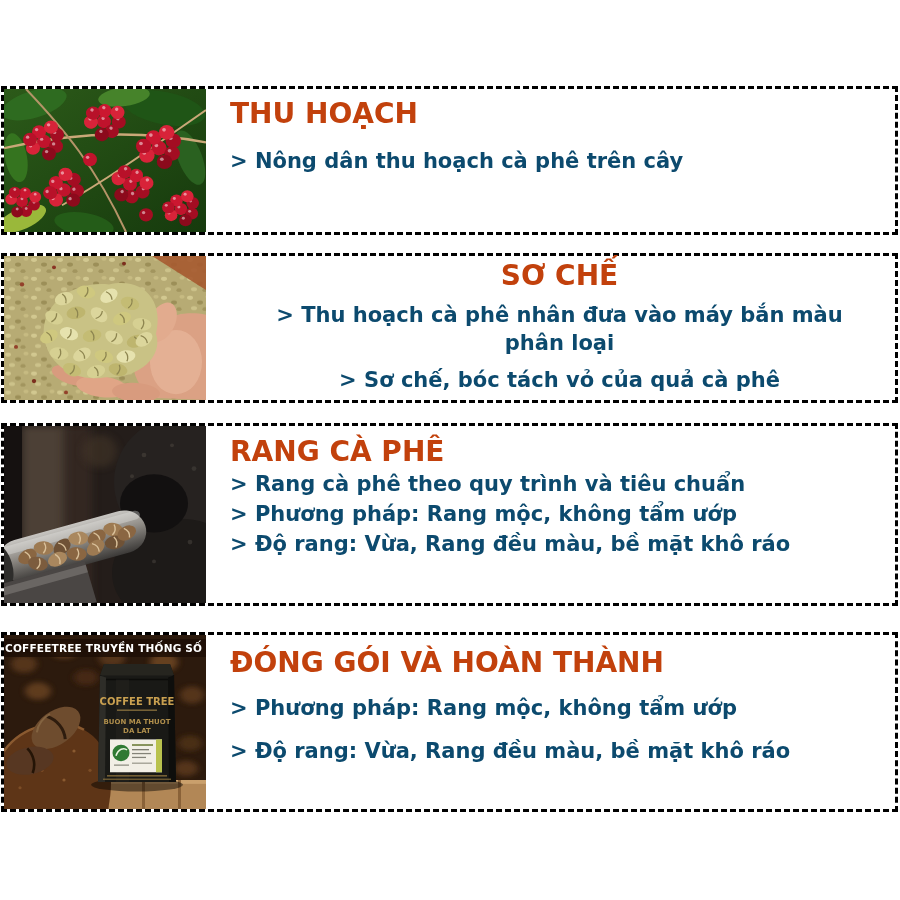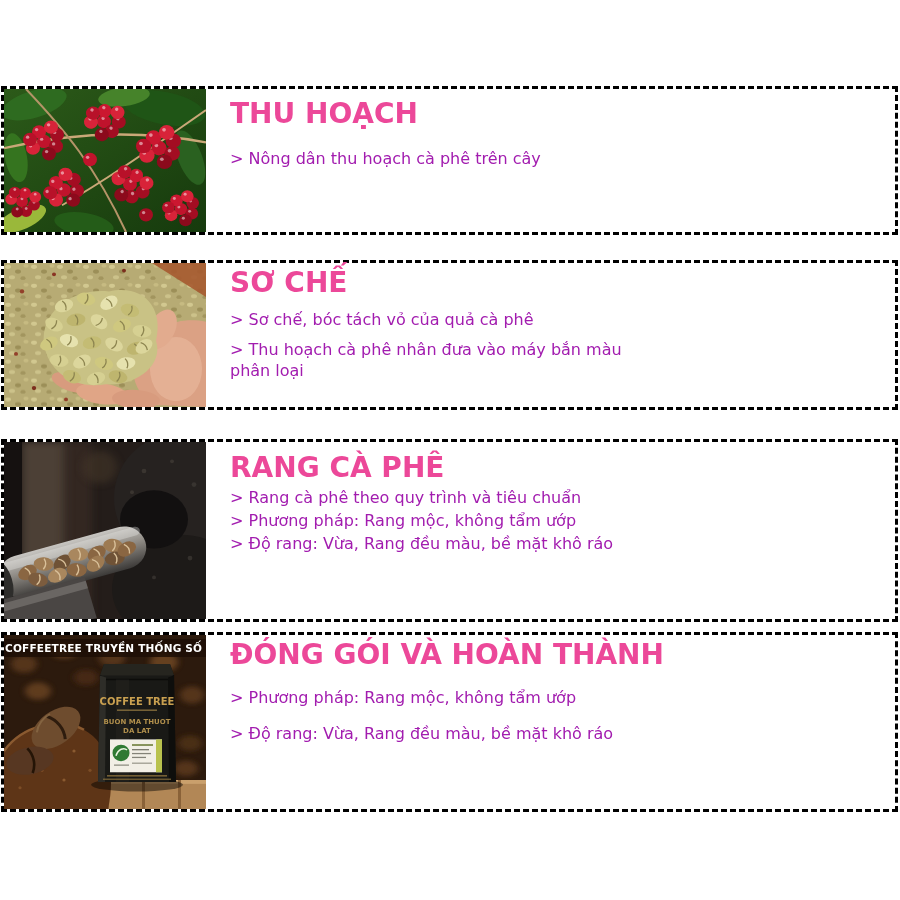--- a/index.html
+++ b/index.html
@@ -1,32 +1,32 @@
 <!DOCTYPE html>
 <html><head>
 <meta charset="utf-8">
 <style>
   html,body{margin:0;padding:0;background:#ffffff;}
   .page{position:relative;width:900px;height:900px;background:#ffffff;overflow:hidden;
         font-family:"DejaVu Sans","Liberation Sans",sans-serif;}
   .section{position:absolute;left:1px;right:2px;border:3.5px dashed #000000;
            box-sizing:border-box;background:#ffffff;}
   .s1{top:86px;height:149px;}
-  .s2{top:260px;height:150px;}
-  .s3{top:439px;height:183px;}
+  .s2{top:253px;height:150px;text-align:center;}
+  .s3{top:423px;height:183px;}
   .s4{top:632px;height:180px;}
   .photo{position:absolute;left:0;top:0;bottom:0;width:202px;overflow:hidden;background:#222;}
   .photo svg{display:block;width:100%;height:100%;}
   .text-col{position:absolute;left:226px;right:6px;top:0;}
   .s1 .text-col{padding-top:8px;}
   .s2 .text-col{padding-top:3px;}
   .s3 .text-col{padding-top:9px;}
-  .s4 .text-col{padding-top:3px;}
-  .title{margin:0;color:#ec4899;font-size:28px;font-weight:bold;line-height:1.22;}
-  .bullet{margin:0;color:#a21caf;font-size:16px;font-weight:normal;line-height:1.32;}
+  .s4 .text-col{padding-top:3px;margin-top:8px;}
+  .title{margin:0;color:#c2410c;font-size:28px;font-weight:bold;line-height:1.22;}
+  .bullet{margin:0;color:#0c4a6e;font-size:21px;font-weight:bold;line-height:1.32;}
   .s1 .bullet{margin-top:17px;}
   .s2 .bullet{margin-top:9px;}
   .s3 .bullet{margin-top:2px;}
   .s4 .bullet{margin-top:15px;}
   .banner{position:absolute;top:4px;left:0;width:100%;box-sizing:border-box;
           background:rgba(28,14,5,0.82);color:#ffffff;font-size:10.5px;font-weight:bold;
           text-align:center;padding:3px 1px;letter-spacing:0.2px;white-space:nowrap;}
 </style>
 </head>
 <body>
@@ -137,22 +137,22 @@
         <use href="#gb" fill="#cfc87f" transform="translate(100,106) rotate(20)"></use>
         <use href="#gb" fill="#e6e2ae" transform="translate(122,106) rotate(-10)"></use>
         <use href="#gb" fill="#c4bc74" transform="translate(68,120) rotate(25)"></use>
         <use href="#gb" fill="#d6d092" transform="translate(92,122) rotate(-20)"></use>
         <use href="#gb" fill="#beb56e" transform="translate(114,120) rotate(15)"></use>
         <use href="#gb" fill="#dcd69c" transform="translate(140,88) rotate(-40)"></use>
       </svg>
     </div>
     <div class="text-col">
       <h2 class="title">SƠ CHẾ</h2>
+      <p class="bullet"><span>&gt; Thu hoạch cà phê nhân đưa vào máy bắn màu</span><br><span>phân loại</span></p>
       <p class="bullet">&gt; Sơ chế, bóc tách vỏ của quả cà phê</p>
-      <p class="bullet"><span>&gt; Thu hoạch cà phê nhân đưa vào máy bắn màu</span><br><span>phân loại</span></p>
     </div>
   </div>
 
   <div class="section s3">
     <div class="photo">
       <svg viewBox="0 0 202 183" preserveAspectRatio="none">
         <defs>
           <linearGradient id="mtl" x1="0" y1="0" x2="0" y2="1">
             <stop offset="0" stop-color="#c8c6c2"></stop>
               <stop offset="0.45" stop-color="#8e8a84"></stop>

